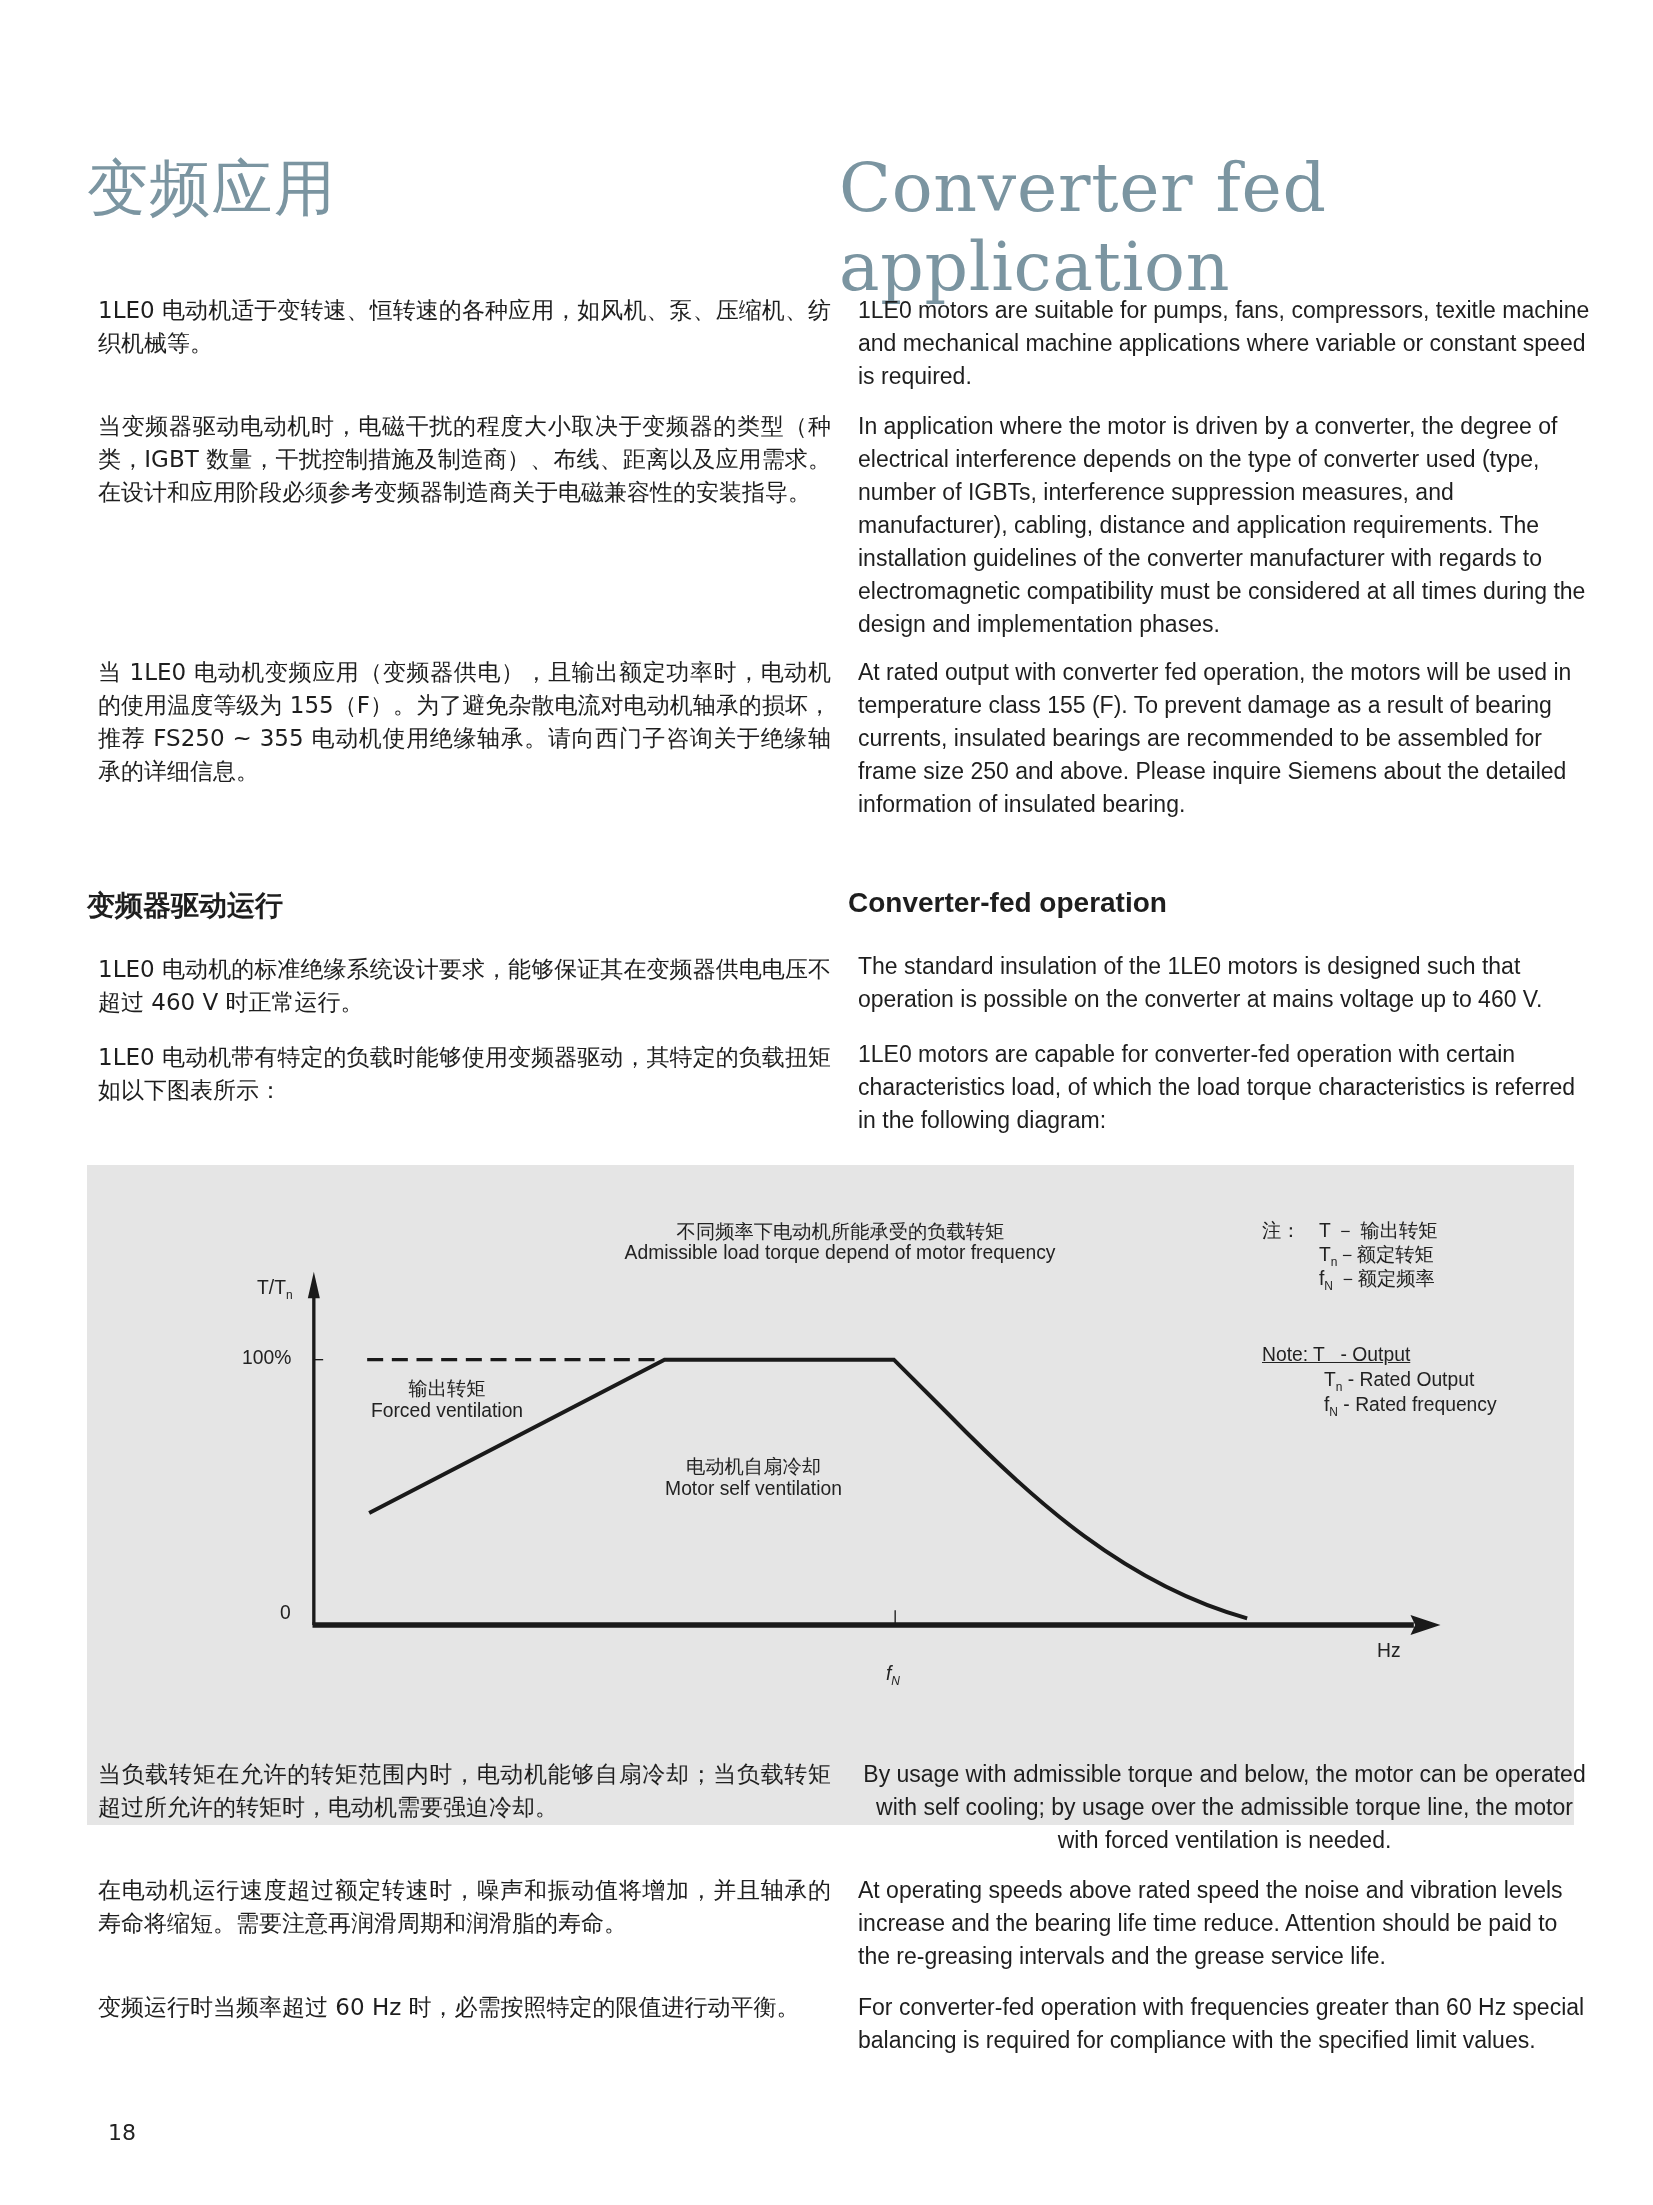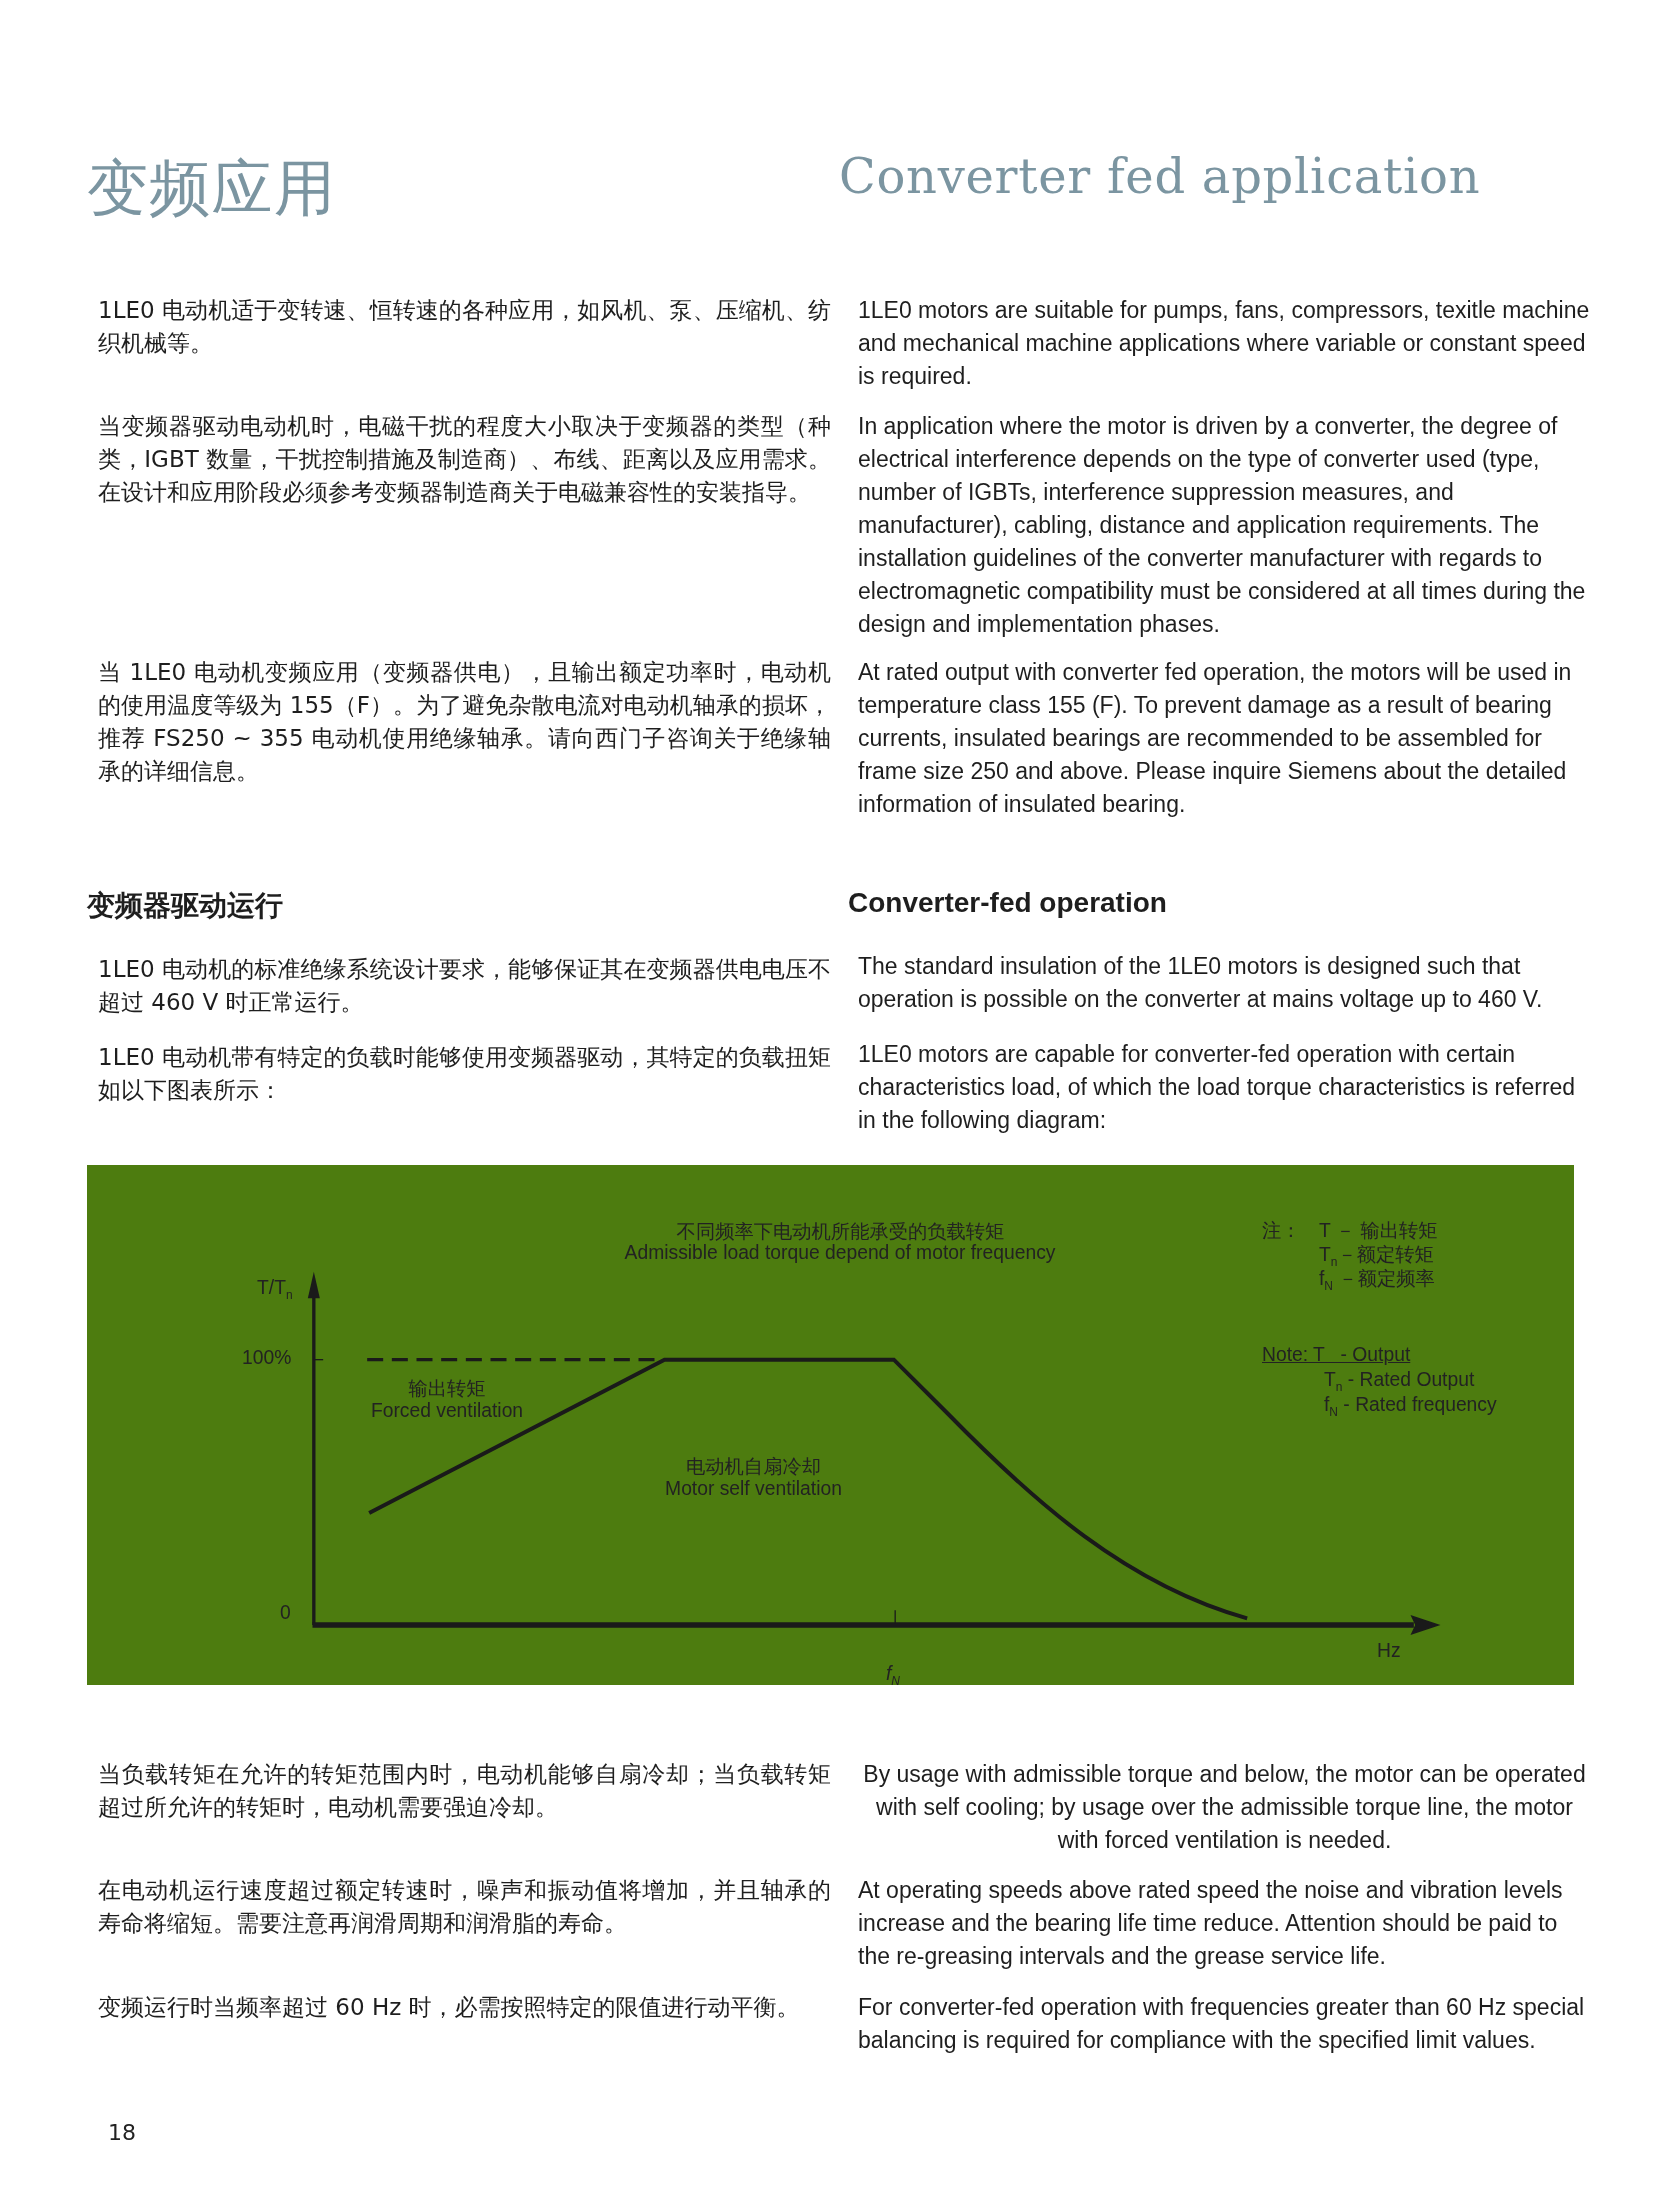--- a/index.html
+++ b/index.html
@@ -1,26 +1,26 @@
 <!DOCTYPE html>
 <html style="font-size:10.7px"><head>
 <meta charset="utf-8">
 <style>
   html, body { margin: 0; padding: 0; background: #ffffff; }
   body { width: 1654px; height: 2205px; position: relative; overflow: hidden;
          font-family: "DejaVu Sans", "Liberation Sans", sans-serif; color: #1e1e1e; }
   .title-cn { position: absolute; left: 87px; top: 148px; font-size: 61px; color: #7b95a1;
               font-family: "DejaVu Sans", sans-serif; letter-spacing: 1.3px; }
-  .title-en { position: absolute; left: 839px; top: 148px; font-size: 48px; color: #7b95a1;
+  .title-en { position: absolute; left: 839px; top: 148px; font-size: 68px; color: #7b95a1;
               font-family: "DejaVu Serif", "Liberation Serif", serif; letter-spacing: 0.7px; }
   .para { position: absolute; font-size: 23px; line-height: 33px; margin: 11px; }
   .cn { left: 87px; width: 733px; text-align: justify; }
   .en { left: 847px; width: 733px; font-family: "Liberation Sans", sans-serif; font-size: 23px; }
   .h2 { position: absolute; font-size: 28px; font-weight: bold; margin: 0; }
-  .chart { position: absolute; left: 87px; top: 1165px; width: 1487px; height: 520px; background: #4d7c0f; }
+  .chart { position: absolute; left: 87px; top: 1165px; width: 1487px; height: 660px; background: #e5e5e5; }
   .chart svg { position: absolute; left: 0; top: 0; }
   .clabel { position: absolute; font-size: 19.3px; color: #222; white-space: nowrap; font-family: "Liberation Sans", sans-serif; }
   .center { text-align: center; }
   sub { font-size: 62%; }
   .pagenum { position: absolute; left: 87px; top: 2120px; font-size: 22px; color: #222; margin-left: 21px; }
 </style>
 </head>
 <body>
 
 <div class="title-cn">变频应用</div>

